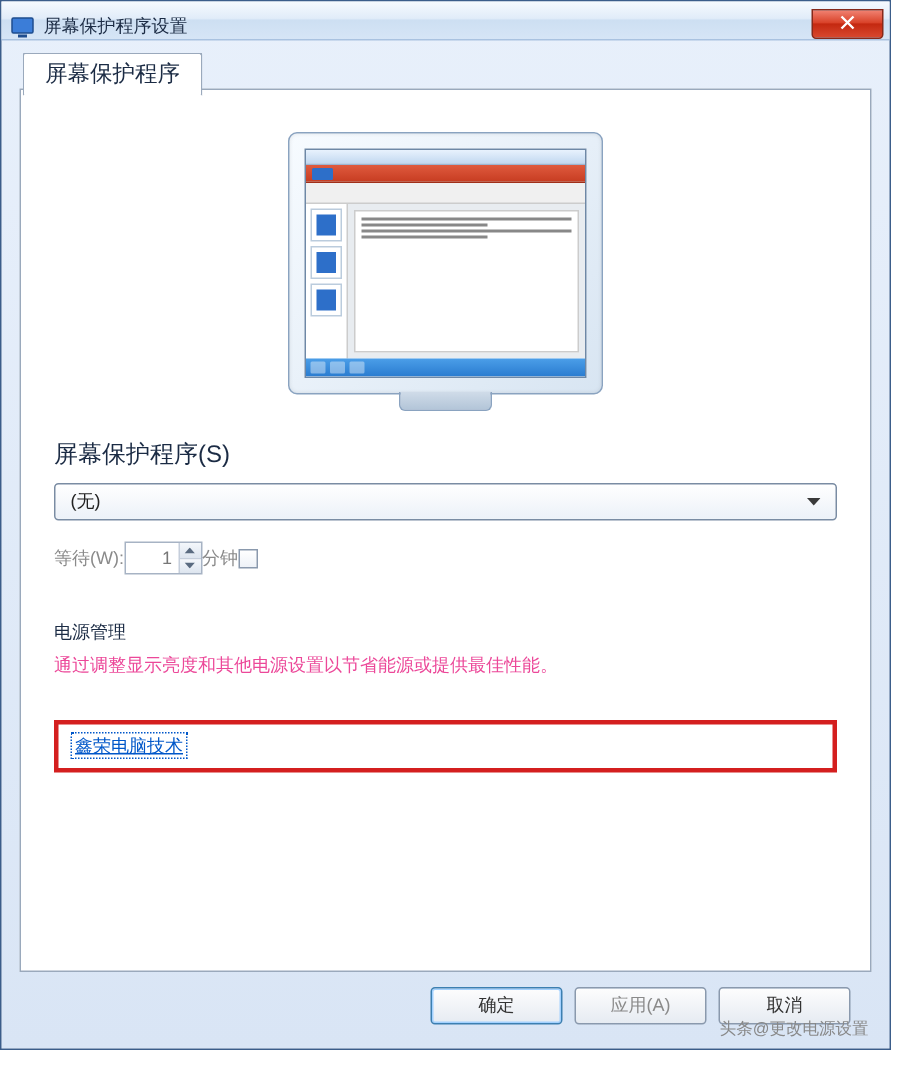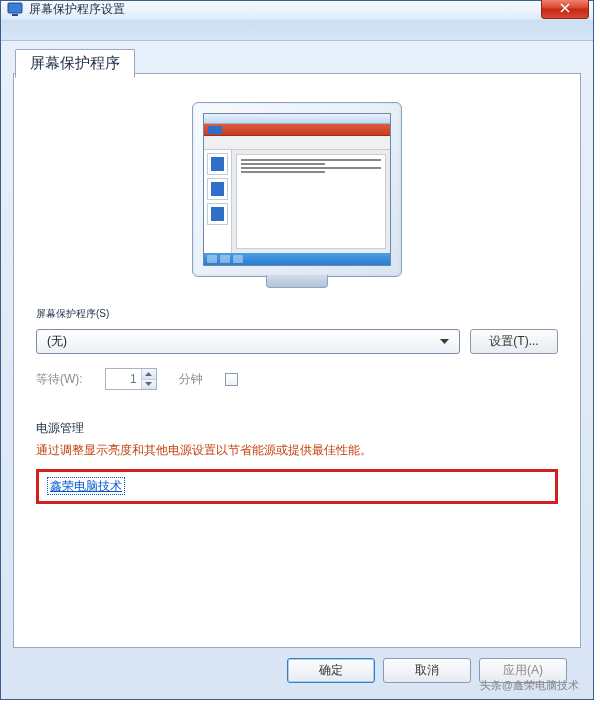--- a/index.html
+++ b/index.html
@@ -11,24 +11,24 @@
       overflow: hidden;
     }
     .window {
       width: 594px; height: 700px;
       border: 1px solid #3b5d8a;
       background: linear-gradient(to bottom, #e8f0fb 0%, #d9e5f5 100%);
       display: flex; flex-direction: column;
       position: relative;
     }
     .titlebar {
-      height: 40px;
+      height: 26px;
       background: linear-gradient(to bottom, #f6fafe 0%, #e1ecf9 45%, #cddff2 50%, #d6e5f6 100%);
       border-bottom: 1px solid #a9c2e0;
-      display: flex; align-items: flex-start;
+      display: flex; align-items: flex-end;
       padding: 0 4px 0 6px;
     }
     .titlebar-icon {
       width: 16px; height: 16px; margin-right: 6px;
       display: inline-block;
     }
     .title-text { flex: 1; color: #1b2b44; font-size: 12px; }
     .close-btn {
       width: 48px; height: 20px;
       background: linear-gradient(to bottom, #f08171 0%, #d9432a 45%, #c42810 50%, #d8482f 100%);
@@ -142,21 +142,21 @@
     .doc-line { height: 2px; background: #888; }
     .doc-line.short { width: 60%; }
     .screen-taskbar {
       height: 12px;
       background: linear-gradient(to bottom, #4b9ee8, #2a7cd0);
       display: flex; align-items: center;
       padding: 0 3px; gap: 3px;
     }
     .tb-item { width: 10px; height: 8px; background: rgba(255,255,255,.4); border-radius: 1px; }
     .section-label {
-      color: #1b2b44; margin-bottom: 8px; font-size: 10px;
+      color: #1b2b44; margin-bottom: 8px; font-size: 16px;
     }
     .row { display: flex; gap: 10px; align-items: center; margin-bottom: 14px; }
     .dropdown {
       flex: 1;
       height: 25px;
       border: 1px solid #7a8ca3;
       border-radius: 3px;
       background: linear-gradient(to bottom, #fff, #ecf1f8);
       display: flex; align-items: center;
       padding: 0 6px 0 10px;
@@ -177,37 +177,37 @@
       padding: 0 10px;
       display: inline-flex; align-items: center; justify-content: center;
       cursor: pointer;
     }
     .btn.default {
       border-color: #3c7fb1;
       box-shadow: 0 0 0 1px #a3d1ff inset;
       margin-left: 27px;
     }
     .disabled { color: #8a8a8a; }
-    .wait-row { display: flex; align-items: center; gap: 22px; margin-bottom: 30px; }
+    .wait-row { display: flex; align-items: center; gap: 0; margin-bottom: 30px; }
     .spinner {
       width: 52px; height: 22px;
       border: 1px solid #a7b3c4; background: #fff;
       display: flex; align-items: center;
     }
     .spinner-val { flex: 1; text-align: right; padding-right: 4px; color: #777; }
     .spinner-btns { width: 15px; height: 100%; border-left: 1px solid #c5cedb; display: flex; flex-direction: column; }
     .spinner-btns div { flex: 1; background: linear-gradient(#f4f7fb,#dde5ef); display:flex;align-items:center;justify-content:center; }
     .spinner-btns div:first-child { border-bottom: 1px solid #c5cedb; }
     .chk { display: flex; align-items: center; gap: 6px; }
     .checkbox {
       width: 13px; height: 13px; border: 1px solid #8a99ad;
       background: linear-gradient(#fff, #eef2f7);
     }
     .power-heading { color: #1b2b44; margin-bottom: 4px; }
-    .power-desc { color: #c2410c; margin-bottom: 10px; line-height: 1.5; }
+    .power-desc { color: #ec4899; margin-bottom: 28px; line-height: 1.5; }
     .link-highlight {
       border: 3px solid #d41f1f;
       padding: 6px 8px;
       display: inline-block;
     }
     .link-highlight a {
       color: #0057c9; text-decoration: underline;
       border: 1px dotted #0057c9;
       padding: 1px 2px;
       font-size: 12px;
@@ -286,21 +286,20 @@
 
         <div class="row">
           <div class="dropdown">
             <span class="dropdown-text">(无)</span>
             <span class="dropdown-arrow">
               <svg width="9" height="6" viewBox="0 0 9 6">
                   <path d="M0 0 L4.5 5 L9 0 Z" fill="#3a3a3a"></path>
                 </svg>
             </span>
           </div>
-          <button class="btn">设置(T)...</button>
         </div>
 
         <div class="wait-row">
           <span class="disabled">等待(W):</span>
           <div class="spinner">
             <span class="spinner-val disabled">1</span>
             <div class="spinner-btns">
               <div>
                   <svg width="7" height="4" viewBox="0 0 7 4">
                     <path d="M0 4 L3.5 0 L7 4 Z" fill="#5a6b80"></path>
@@ -324,19 +323,19 @@
 
         <div class="link-highlight">
           <a href="#">鑫荣电脑技术</a>
         </div>
 
       </div>
     </div>
 
     <div class="footer">
       <button class="btn default">确定</button>
+      <button class="btn disabled">应用(A)</button>
       <button class="btn">取消</button>
-      <button class="btn disabled">应用(A)</button>
     </div>
   </div>
 
-  <div class="watermark">头条@鑫荣电脑技术</div>
+  <div class="watermark">头条@更改电源设置</div>
 </div>
 
 </body></html>

